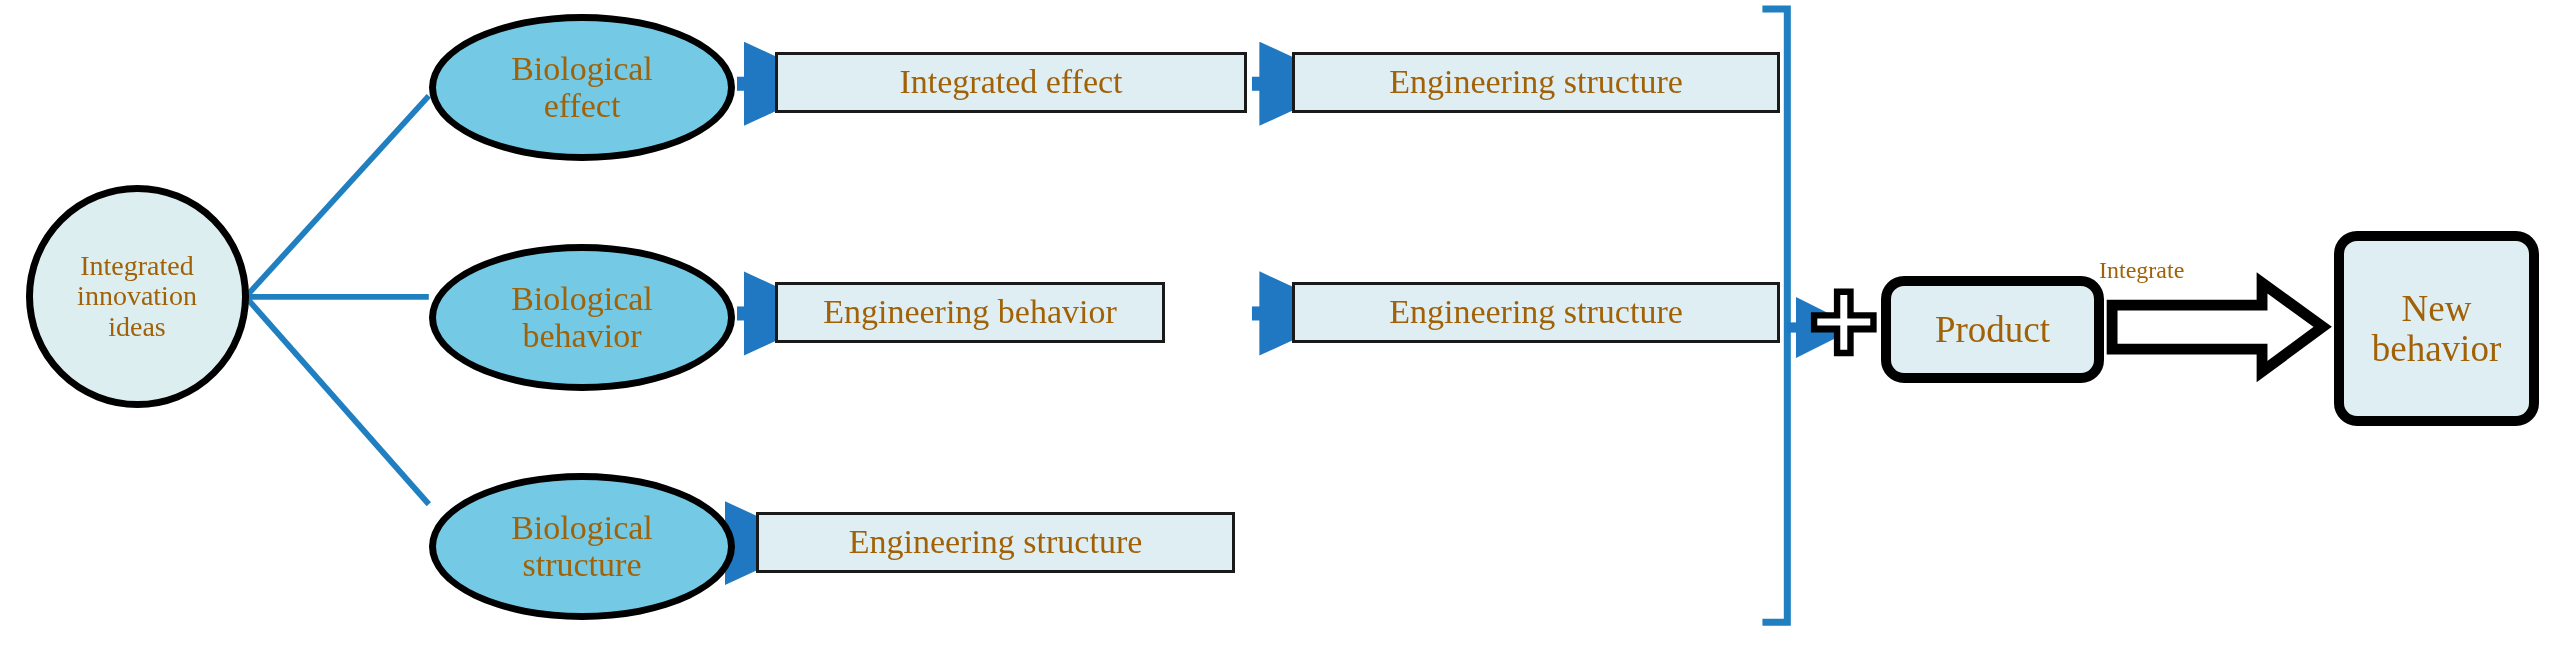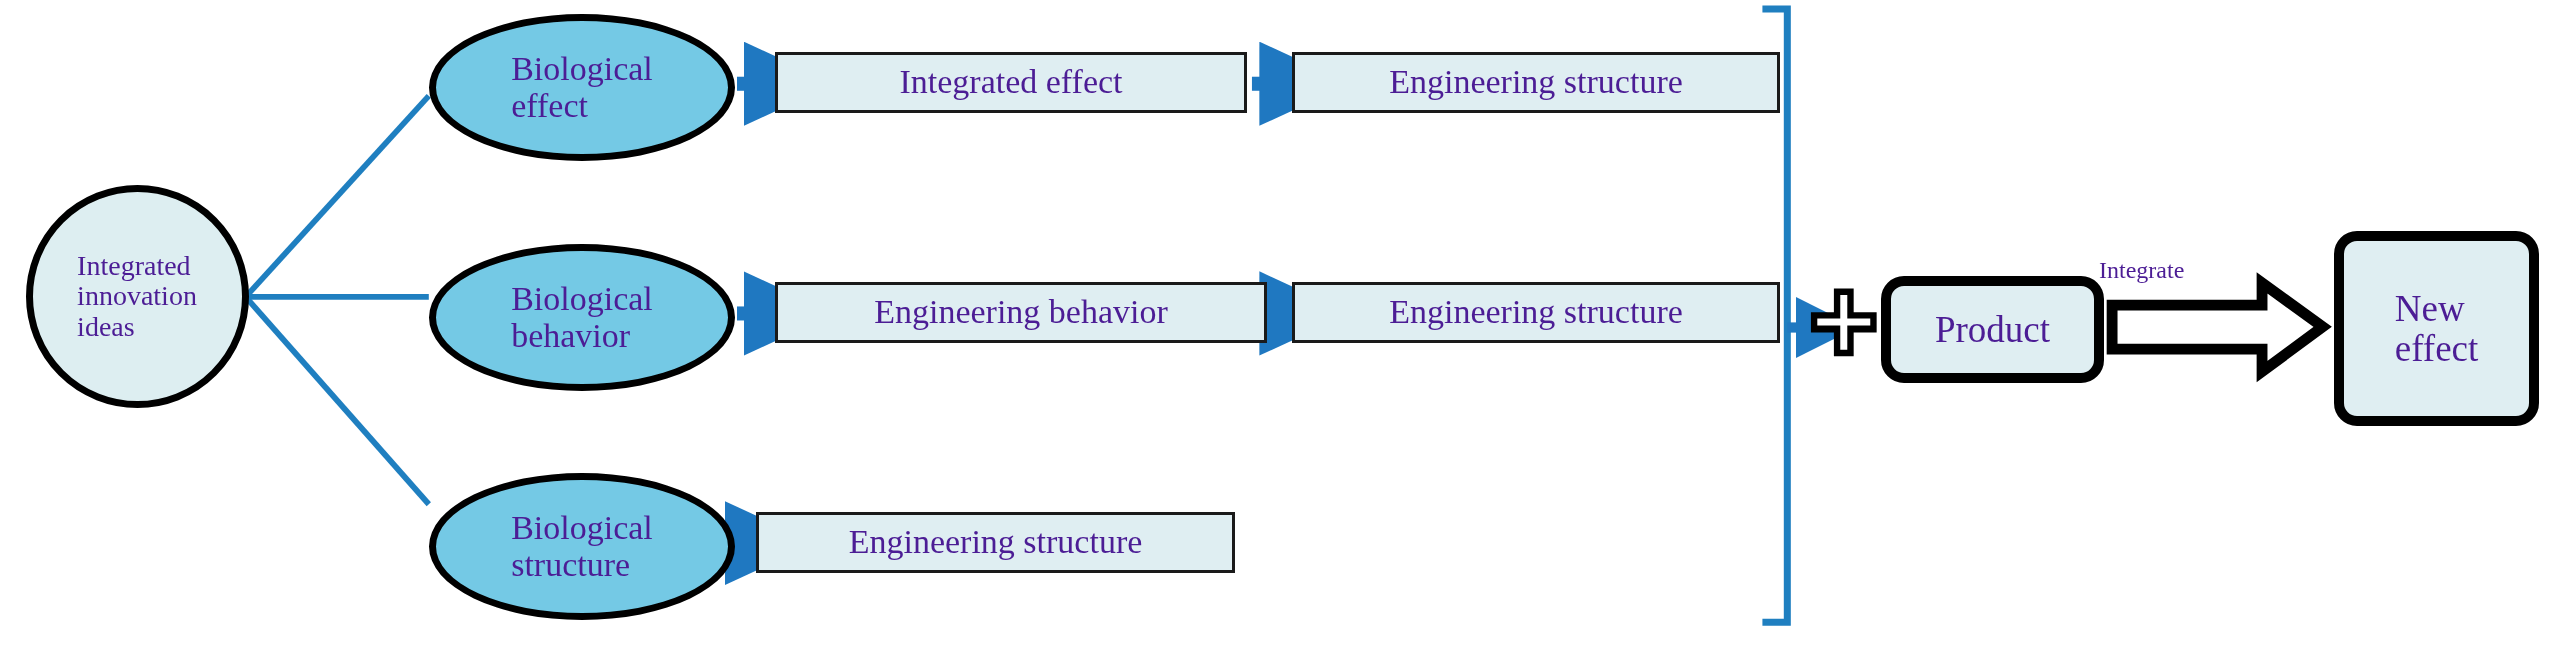--- a/index.html
+++ b/index.html
@@ -11,22 +11,22 @@
     background:#ffffff;
     overflow:hidden;
   }
   #svg-layer{position:absolute;left:0;top:0;width:2576px;height:655px;}
 
   .node-text{
     position:absolute;
     display:flex;
     align-items:center;
     justify-content:center;
-    text-align:left;
-    color:#4c1d95;
+    text-align:center;
+    color:#a16207;
     line-height:1.08;
     white-space:pre-line;
     pointer-events:none;
     font-family:"Liberation Serif", serif;
   }
 
   
   .circle-node{
     position:absolute;
     left:25.5px; top:185px;
@@ -62,21 +62,21 @@
     background:#dfeef2;
     border:3.8px solid #1a1a1a;
     box-sizing:border-box;
   }
   .rect-label{
     font-size:34px;
   }
 
   .r1c1{ left:775px; top:52px;  width:472px; height:61px; }
   .r1c2{ left:1292px; top:52px;  width:488px; height:61px; }
-  .r2c1{ left:775px; top:282px; width:492px; height:61px; }
+  .r2c1{ left:775px; top:282px; width:390px; height:61px; }
   .r2c2{ left:1292px; top:282px; width:488px; height:61px; }
   .r3c1{ left:756px; top:512px; width:479px; height:61px; }
 
   
   .round-node{
     position:absolute;
     background:#dfeef2;
     border:10.2px solid #000000;
     border-radius:23px;
     box-sizing:border-box;
@@ -170,16 +170,16 @@
   <div class="rect-node r3c1"></div>
   <div class="node-text rect-label r3c1">Engineering structure</div>
 
   <div class="round-node product-box"></div>
   <div class="node-text product-label">Product</div>
 
   <div class="node-text integrate-label">Integrate</div>
 
   <div class="round-node newproduct-box"></div>
   <div class="node-text newproduct-label">New
-effect</div>
+behavior</div>
 
 </div>
 
 
 </body></html>

